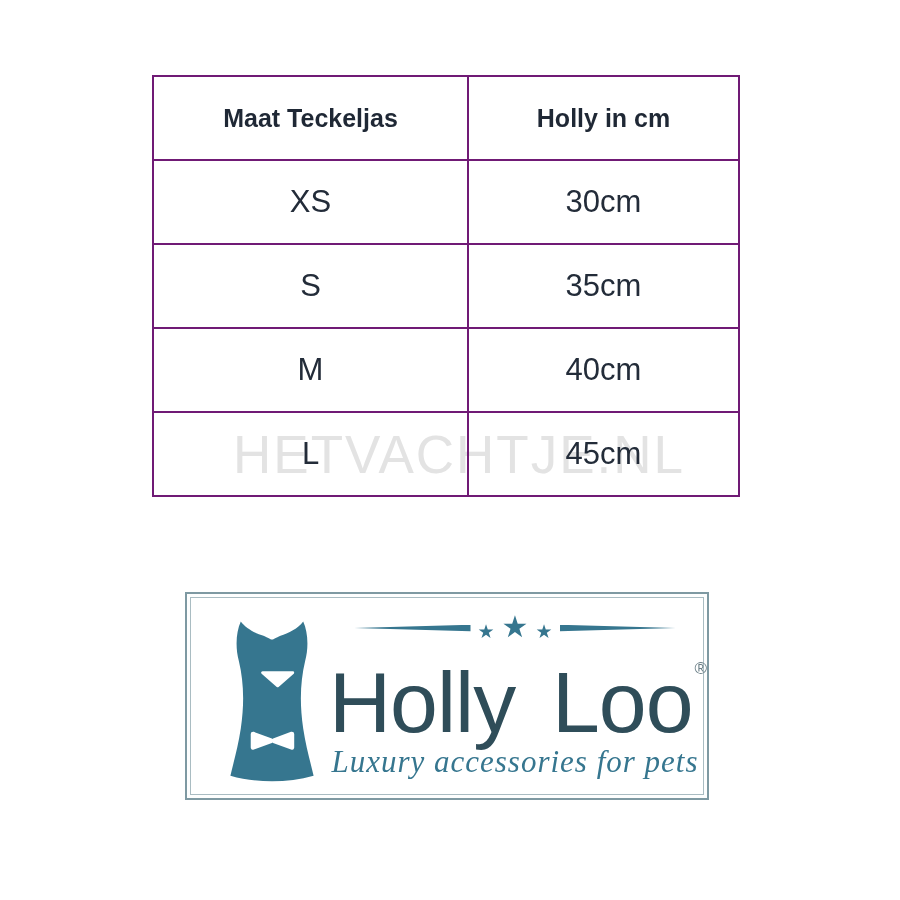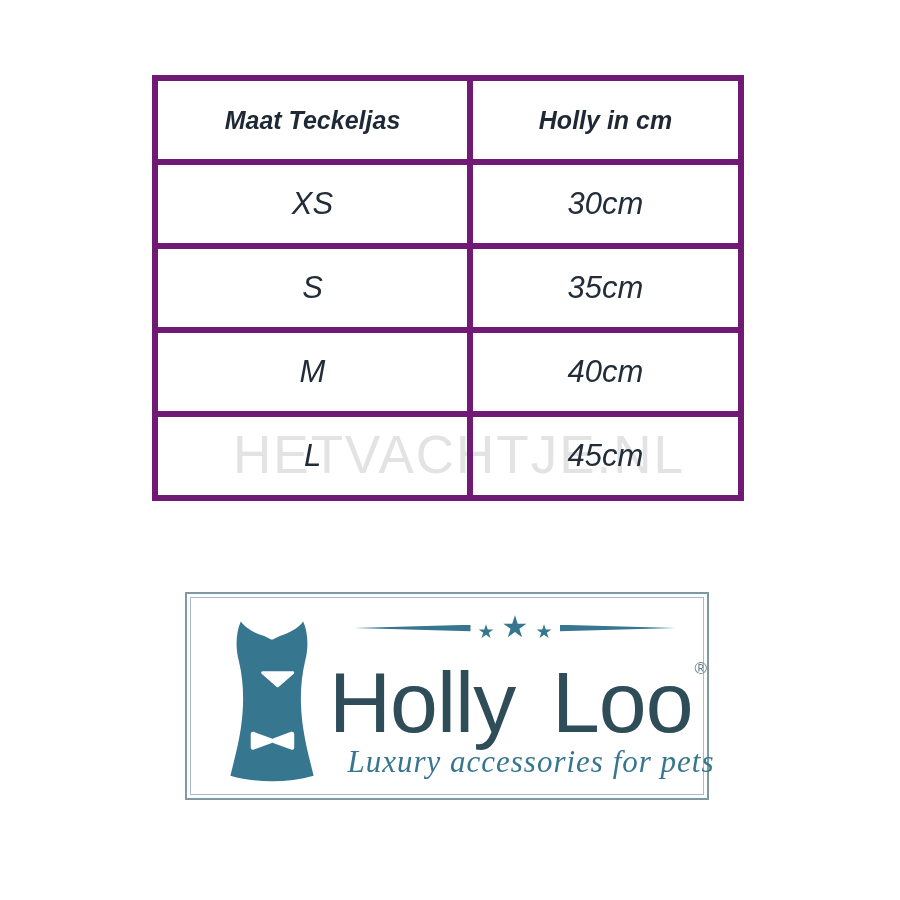--- a/index.html
+++ b/index.html
@@ -26,27 +26,26 @@
     position: absolute;
     left: 152px;
     top: 75px;
     width: 586px;
     border-collapse: collapse;
     table-layout: fixed;
     z-index: 1;
     background: transparent;
   }
   .size-table th, .size-table td {
-    border: 6px solid #701a75;
+    border: 2px solid #701a75;
     text-align: center;
     vertical-align: middle;
     background: transparent;
     color: #232c39;
     height: 84px;
-    font-style: italic;
   }
   .size-table th {
     font-size: 25px;
     font-weight: bold;
     color: #1f2835;
   }
   .size-table td { font-size: 31px; }
 
   
   .logo-frame {
@@ -123,21 +122,21 @@
     font-size: 17px;
     color: #6b7f87;
     vertical-align: 58px;
     letter-spacing: 0;
     margin-left: 2px;
   }
 
   .tagline {
     position: absolute;
     top: 146px;
-    left: 16px;
+    left: 0;
     width: 100%;
     text-align: center;
     font-family: "Liberation Serif", serif;
     font-style: italic;
     font-size: 31px;
     letter-spacing: 1px;
     color: #36768F;
     white-space: nowrap;
   }
 </style>

